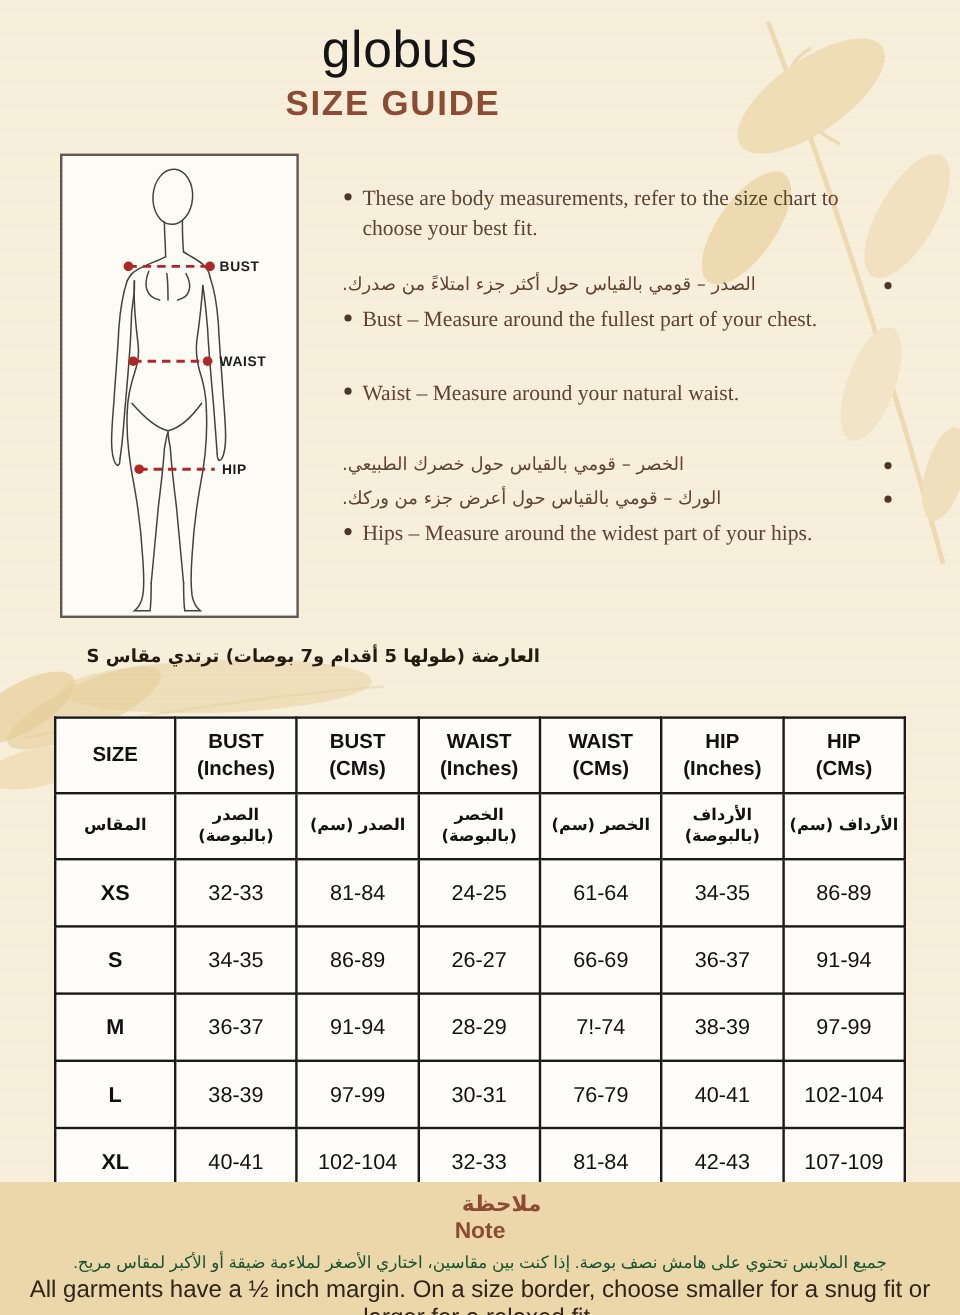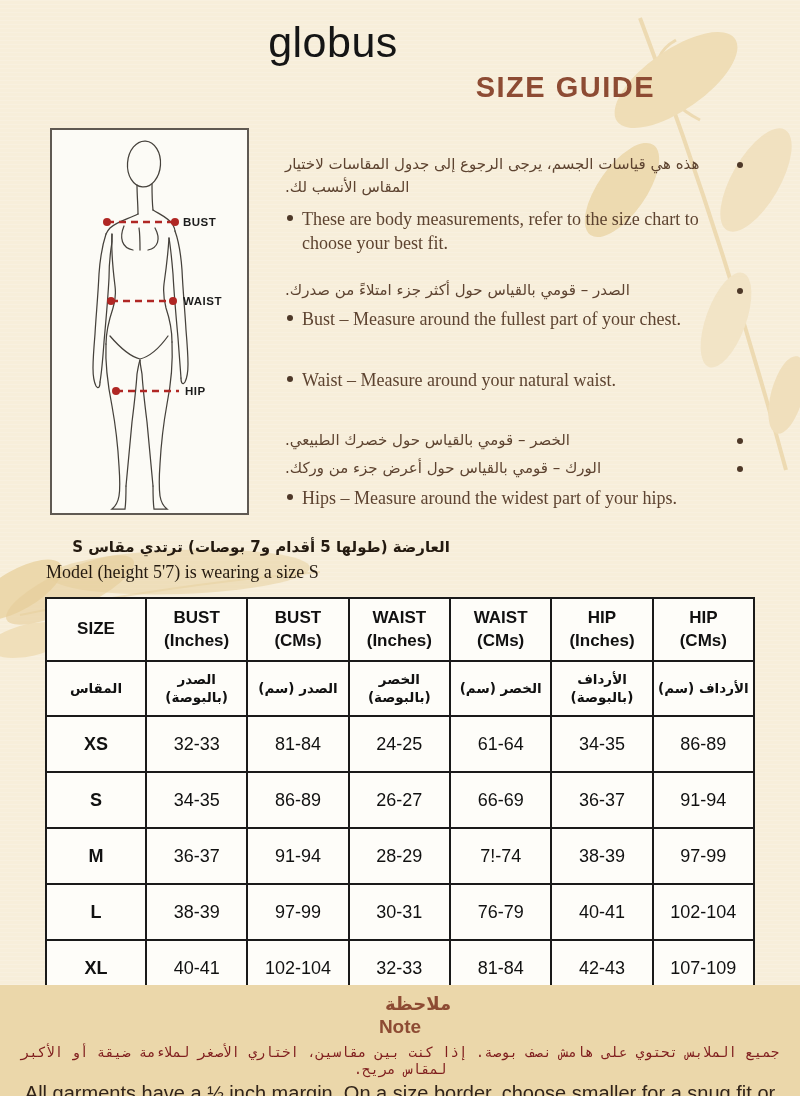--- a/index.html
+++ b/index.html
@@ -7,21 +7,21 @@
     position:relative;width:800px;height:1096px;overflow:hidden;
     background:repeating-linear-gradient(180deg, rgba(255,255,255,.14) 0 1px, rgba(0,0,0,0) 1px 4px), #f7eeda;
     font-family:"Liberation Sans", sans-serif;
   }
   .deco{position:absolute;left:0;top:0;z-index:0;pointer-events:none;}
   .layer{position:absolute;z-index:1;}
 
   
   .logo{top:18px;left:0;width:666px;text-align:center;font-size:43px;font-weight:400;
         color:#151515;letter-spacing:.5px;font-family:"Liberation Sans",sans-serif;}
-  .title{top:71px;left:0;width:655px;text-align:right;font-size:29px;font-weight:700;
+  .title{top:71px;left:0;width:655px;text-align:center;font-size:29px;font-weight:700;
          color:#8d4b33;letter-spacing:1.5px;}
 
   
   .figure-box{left:50px;top:128px;width:195px;height:383px;background:#fcfbf6;
               border:2px solid #5f5952;box-sizing:content-box;}
   .figure-box svg{display:block;}
   .fig-line{stroke:#45413b;stroke-width:1.25;fill:none;stroke-linecap:round;}
   .dash{stroke:#b02724;stroke-width:2.4;stroke-dasharray:7 5;}
   .dot{fill:#b02724;}
   .fig-label{font-family:"Liberation Sans",sans-serif;font-weight:700;font-size:11.5px;
@@ -63,22 +63,22 @@
   .size-table tbody td{font-family:"Liberation Sans",sans-serif;font-size:18px;}
   .size-table tbody td.size-label{font-weight:700;}
 
   
   .note{left:0;top:985px;width:800px;height:111px;background:#ebd7aa;text-align:center;
         box-sizing:border-box;padding-top:8px;}
   .note-title-ar{direction:rtl;font-family:"DejaVu Sans",sans-serif;font-weight:700;
         font-size:18px;color:#8d4b33;margin-bottom:2px;padding-left:36px;}
   .note-title-en{font-family:"Liberation Sans",sans-serif;font-weight:700;
         font-size:19px;color:#8d4b33;margin-bottom:6px;}
-  .note-body-ar{direction:rtl;font-family:Liberation Mono, monospace;font-size:14px;
-        color:#7f1d1d;margin-bottom:4px;}
+  .note-body-ar{direction:rtl;font-family:Liberation Sans, sans-serif;font-size:14px;
+        color:#14532d;margin-bottom:4px;}
   .note-body-en{font-family:"Liberation Sans",sans-serif;font-size:20px;color:#31241a;}
 </style>
 </head>
 <body>
 
 <div class="page">
 
   <svg class="deco" width="800" height="1096" viewBox="0 0 800 1096">
     <g>
       <path d="M640,18 C690,150 740,300 786,470" stroke="#eddab2" stroke-width="4" fill="none"></path>
@@ -140,33 +140,31 @@
         <line class="dash" x1="64" y1="261" x2="127" y2="261"></line>
         <circle class="dot" cx="64" cy="261" r="4"></circle>
       </g>
       <text class="fig-label" x="131" y="96">BUST</text>
       <text class="fig-label" x="131" y="175">WAIST</text>
       <text class="fig-label" x="133" y="265">HIP</text>
     </svg>
   </div>
 
   <div class="layer bullets">
-    <div class="b ar gap-b">هذه هي قياسات الجسم، يرجى الرجوع إلى جدول المقاسات لاختيار المقاس الأنسب لك.</div>
     <div class="b en gap-m">These are body measurements, refer to the size chart to choose your best fit.</div>
     <div class="b ar gap-s">الصدر – قومي بالقياس حول أكثر جزء امتلاءً من صدرك.</div>
     <div class="b en gap-l">Bust – Measure around the fullest part of your chest.</div>
     <div class="b en gap-l">Waist – Measure around your natural waist.</div>
     <div class="b ar gap-s">الخصر – قومي بالقياس حول خصرك الطبيعي.</div>
     <div class="b ar gap-s">الورك – قومي بالقياس حول أعرض جزء من وركك.</div>
     <div class="b en">Hips – Measure around the widest part of your hips.</div>
   </div>
 
   <div class="layer model-info">
     <div class="model-ar">العارضة (طولها 5 أقدام و7 بوصات) ترتدي مقاس S</div>
-    <div class="model-en">Model (height 5'7) is wearing a size S</div>
   </div>
 
   <table class="size-table">
     <colgroup>
       <col class="c0">
         <col>
         <col>
         <col>
         <col>
         <col>

